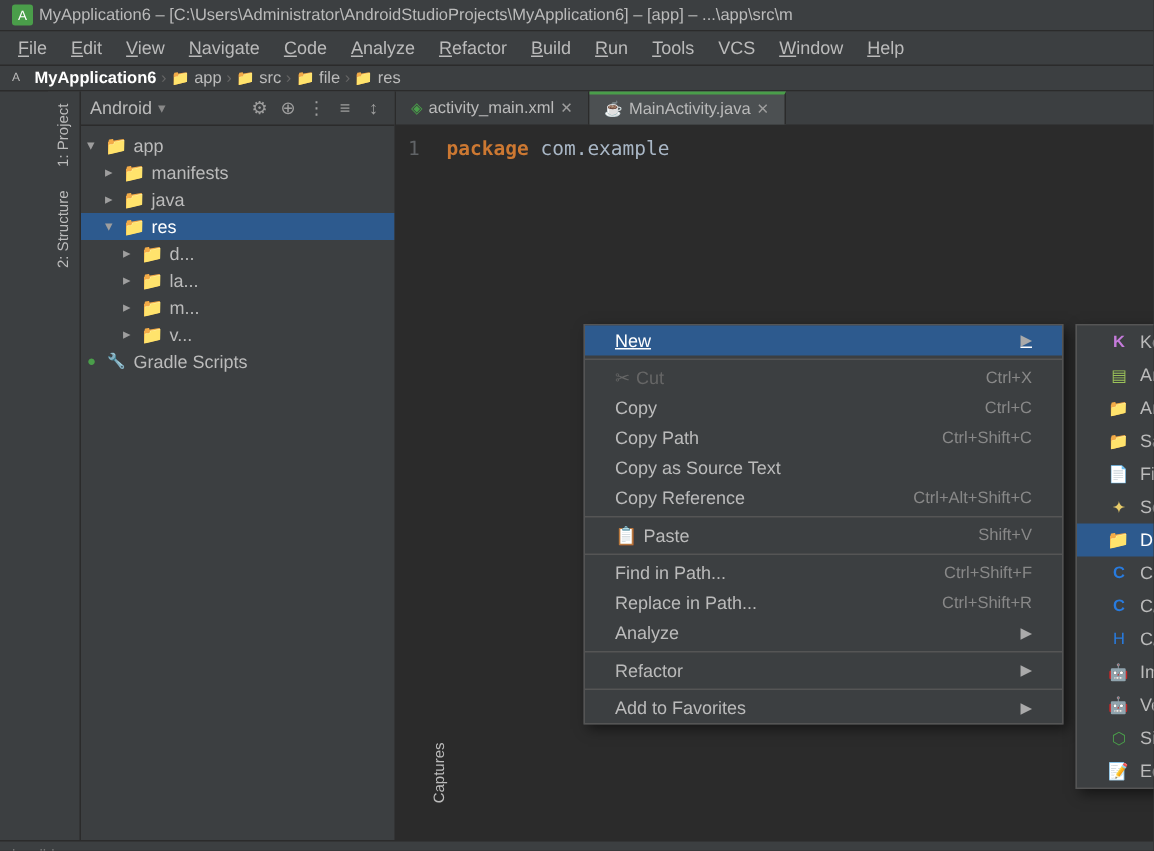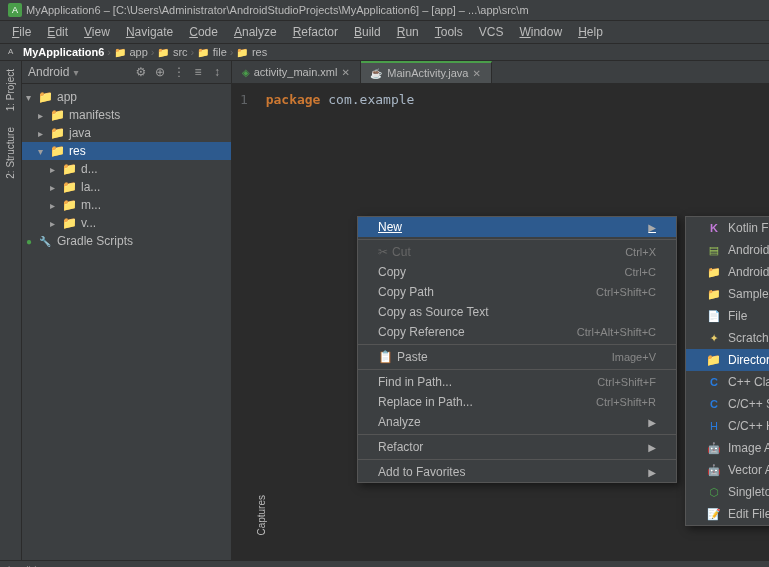--- a/index.html
+++ b/index.html
@@ -75,20 +75,21 @@
     }
     .breadcrumb-item.bold {
       font-weight: bold;
       color: #ffffff;
     }
 
     
     .main-layout {
       display: flex;
       height: calc(567px - 68px);
+      margin-left: 32px;
     }
 
     
     .left-strip {
       width: 22px;
       background: #3c3f41;
       display: flex;
       flex-direction: column;
       align-items: center;
       border-right: 1px solid #2b2b2b;
@@ -473,21 +474,21 @@
         <div class="ctx-item">
           <span>Copy Reference</span>
           <span class="ctx-shortcut">Ctrl+Alt+Shift+C</span>
         </div>
         <div class="ctx-sep"></div>
         <div class="ctx-item">
           <span class="ctx-item-with-icon">
             <span>📋</span>
             <span>Paste</span>
           </span>
-          <span class="ctx-shortcut">Image+V</span>
+          <span class="ctx-shortcut">Shift+V</span>
         </div>
         <div class="ctx-sep"></div>
         <div class="ctx-item">
           <span>Find in Path...</span>
           <span class="ctx-shortcut">Ctrl+Shift+F</span>
         </div>
         <div class="ctx-item">
           <span>Replace in Path...</span>
           <span class="ctx-shortcut">Ctrl+Shift+R</span>
         </div>

